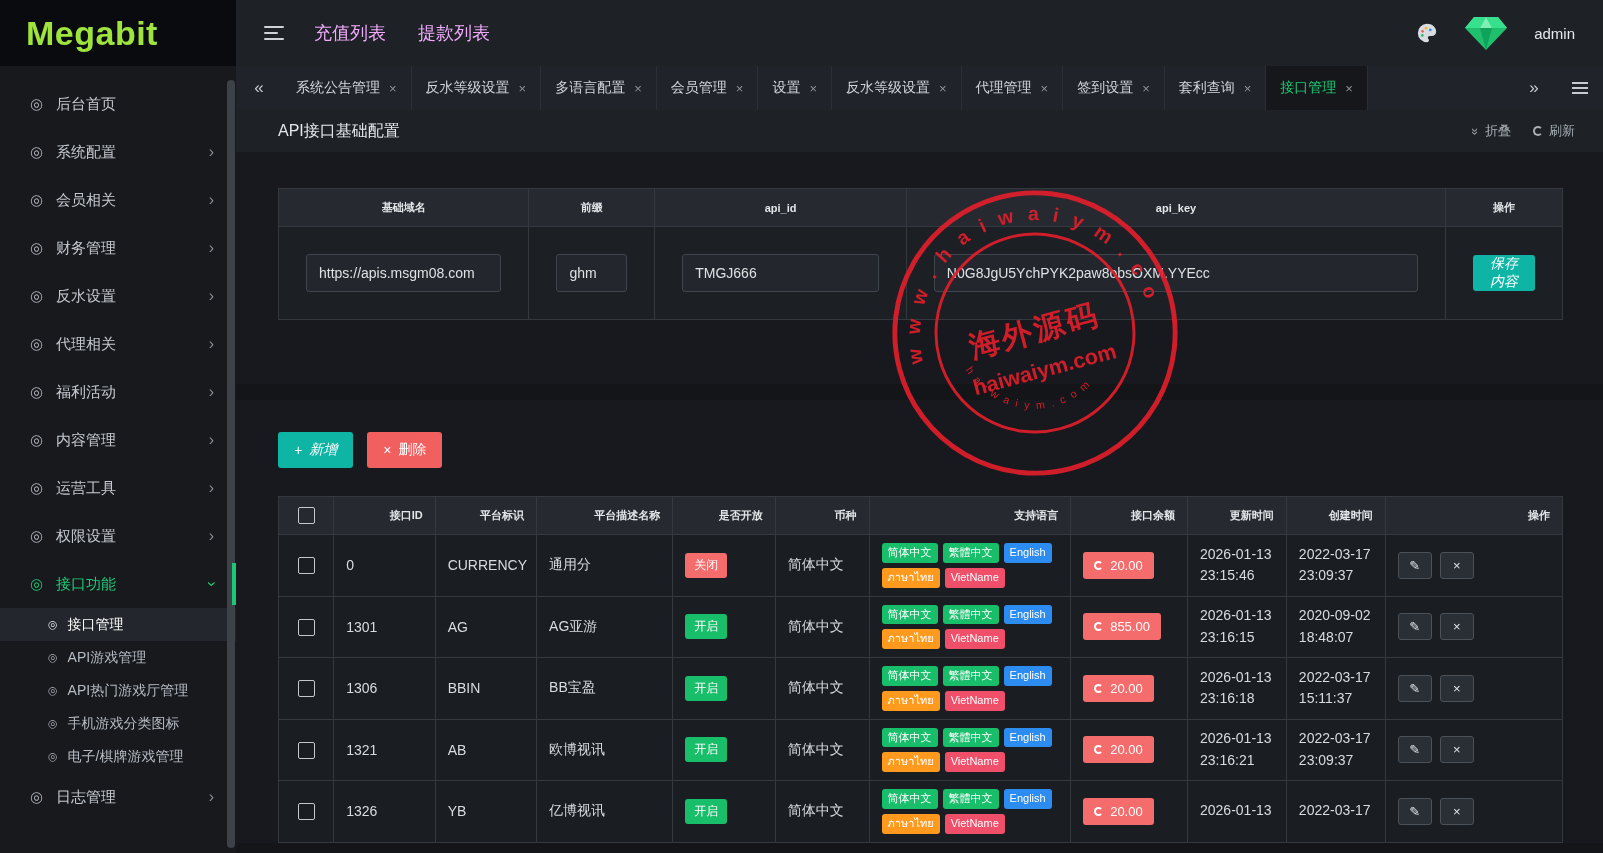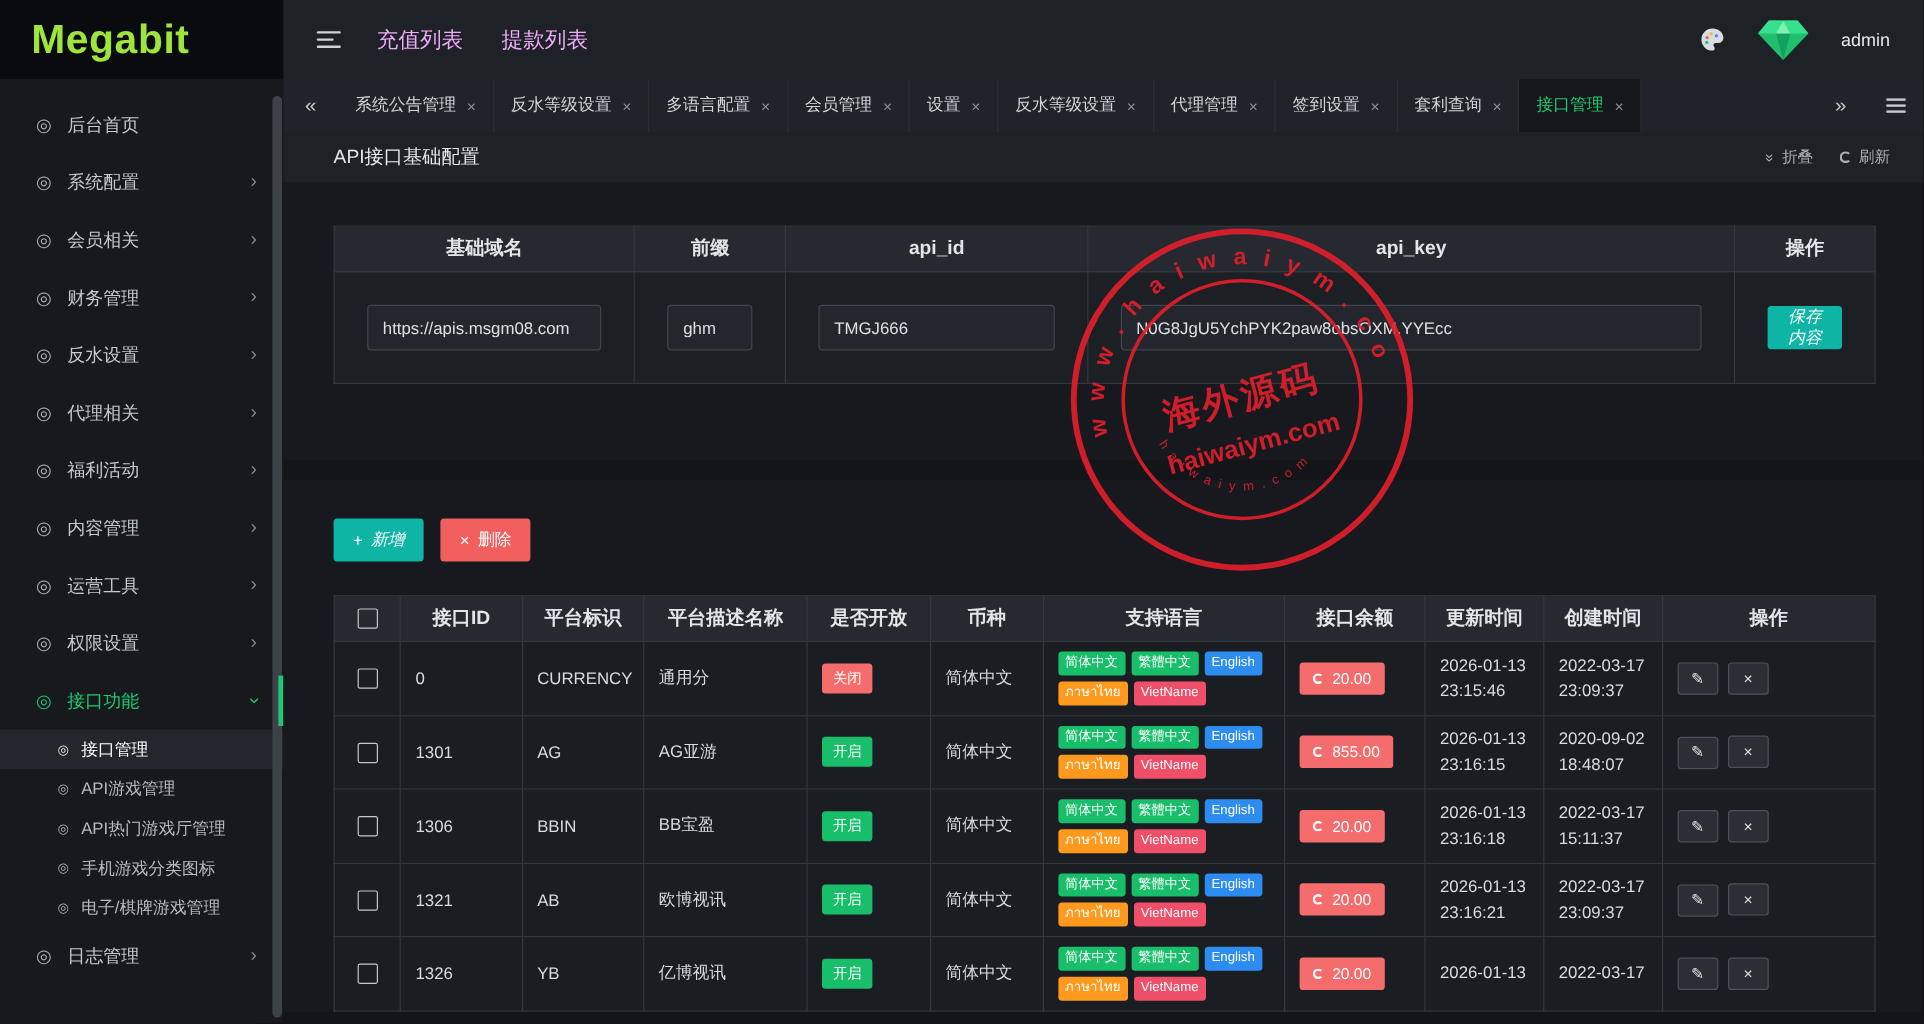--- a/index.html
+++ b/index.html
@@ -68,34 +68,34 @@
   .panel-tools{display:flex;align-items:center;gap:22px;font-size:13px;color:#a7aeb5;}
   .tool{display:flex;align-items:center;gap:6px;cursor:pointer;}
   .fold-icon{display:inline-block;transform:rotate(90deg);font-style:normal;font-size:13px;}
   .ring{display:inline-block;width:10px;height:10px;border:2px solid currentColor;
         border-right-color:transparent;border-radius:50%;}
   .panel-body{padding:36px 40px 64px 42px;}
   .panel-gap{height:16px;background:#141518;}
   .panel-body2{padding:32px 40px 0 42px;}
 
   table{width:100%;border-collapse:collapse;table-layout:fixed;}
-  th{background:#262a30;border:1px solid #34393f;height:38px;font-size:16px;font-weight:bold;color:#e3e6e9;}
+  th{background:#262a30;border:1px solid #34393f;height:38px;font-size:11px;font-weight:bold;color:#e3e6e9;}
   .cfg th{text-align:center;}
   .cfg td{background:#1c1f24;border:1px solid #34393f;padding:27px;}
   .cfg-input{width:100%;height:38px;background:#23272d;border:1px solid #3f454c;border-radius:3px;
              color:#dde1e4;font-size:14px;padding:0 12px;outline:none;font-family:inherit;}
   .cell-center{text-align:center;}
 
   .btn{display:inline-flex;align-items:center;gap:7px;border:none;border-radius:3px;color:#fff;
        font-size:14px;padding:0 16px;height:36px;cursor:pointer;font-family:inherit;}
   .btn-teal{background:var(--teal);font-style:italic;}
   .btn-red{background:var(--red);}
   .toolbar{display:flex;gap:14px;margin-bottom:28px;}
 
-  .list th{text-align:center;padding:0 12px;}
+  .list th{text-align:right;padding:0 12px;}
   .list th.cell-center{text-align:center;padding:0;}
   .list td{background:#1a1d22;border:1px solid #34393f;padding:8px 12px;font-size:14px;
            color:#d8dce0;height:61px;vertical-align:middle;}
   .checkbox{display:inline-block;width:17px;height:17px;border:1px solid #c3c8cd;border-radius:2px;
             background:transparent;vertical-align:middle;cursor:pointer;}
   .badge{display:inline-block;padding:4px 9px;border-radius:3px;font-size:12px;color:#fff;}
   .lang-wrap{display:flex;flex-wrap:wrap;gap:5px;max-width:198px;}
   .lang-badge{display:inline-block;padding:3px 6px;border-radius:3px;font-size:11px;color:#fff;line-height:1.25;}
   .balance-badge{display:inline-flex;align-items:center;gap:7px;background:var(--badge-red);color:#fff;
                  border-radius:3px;padding:6px 11px;font-size:13px;cursor:pointer;}

